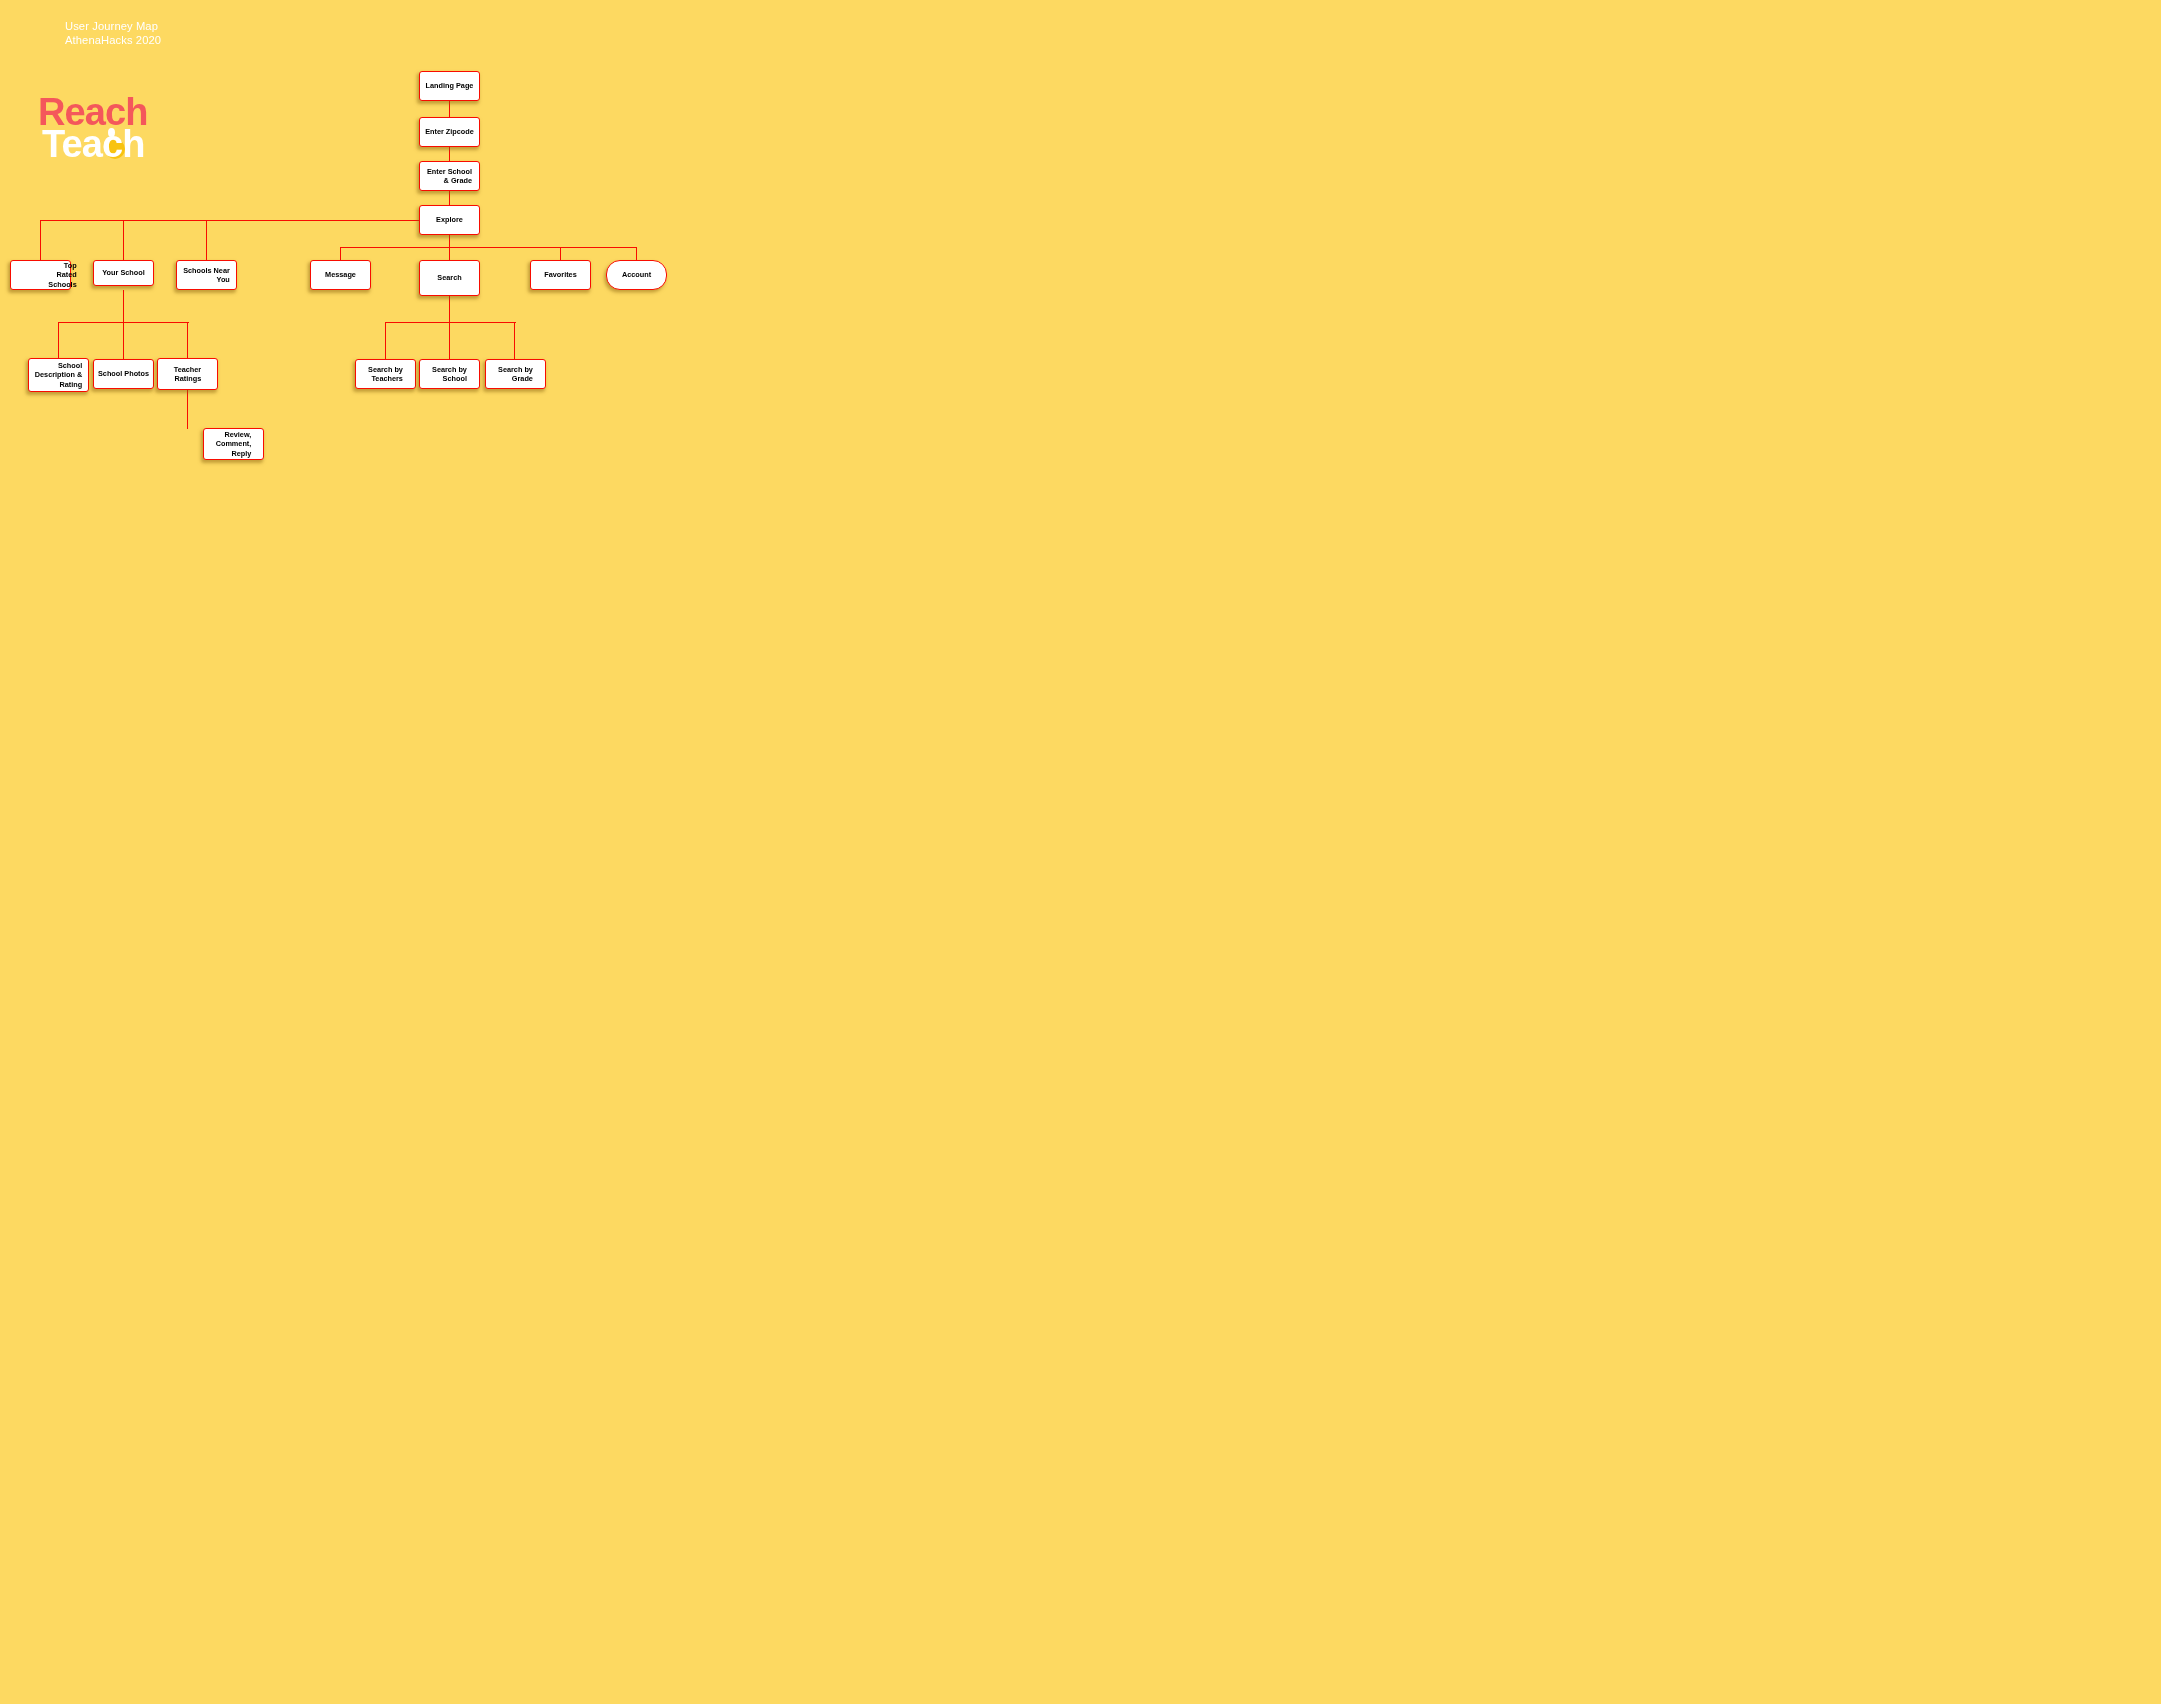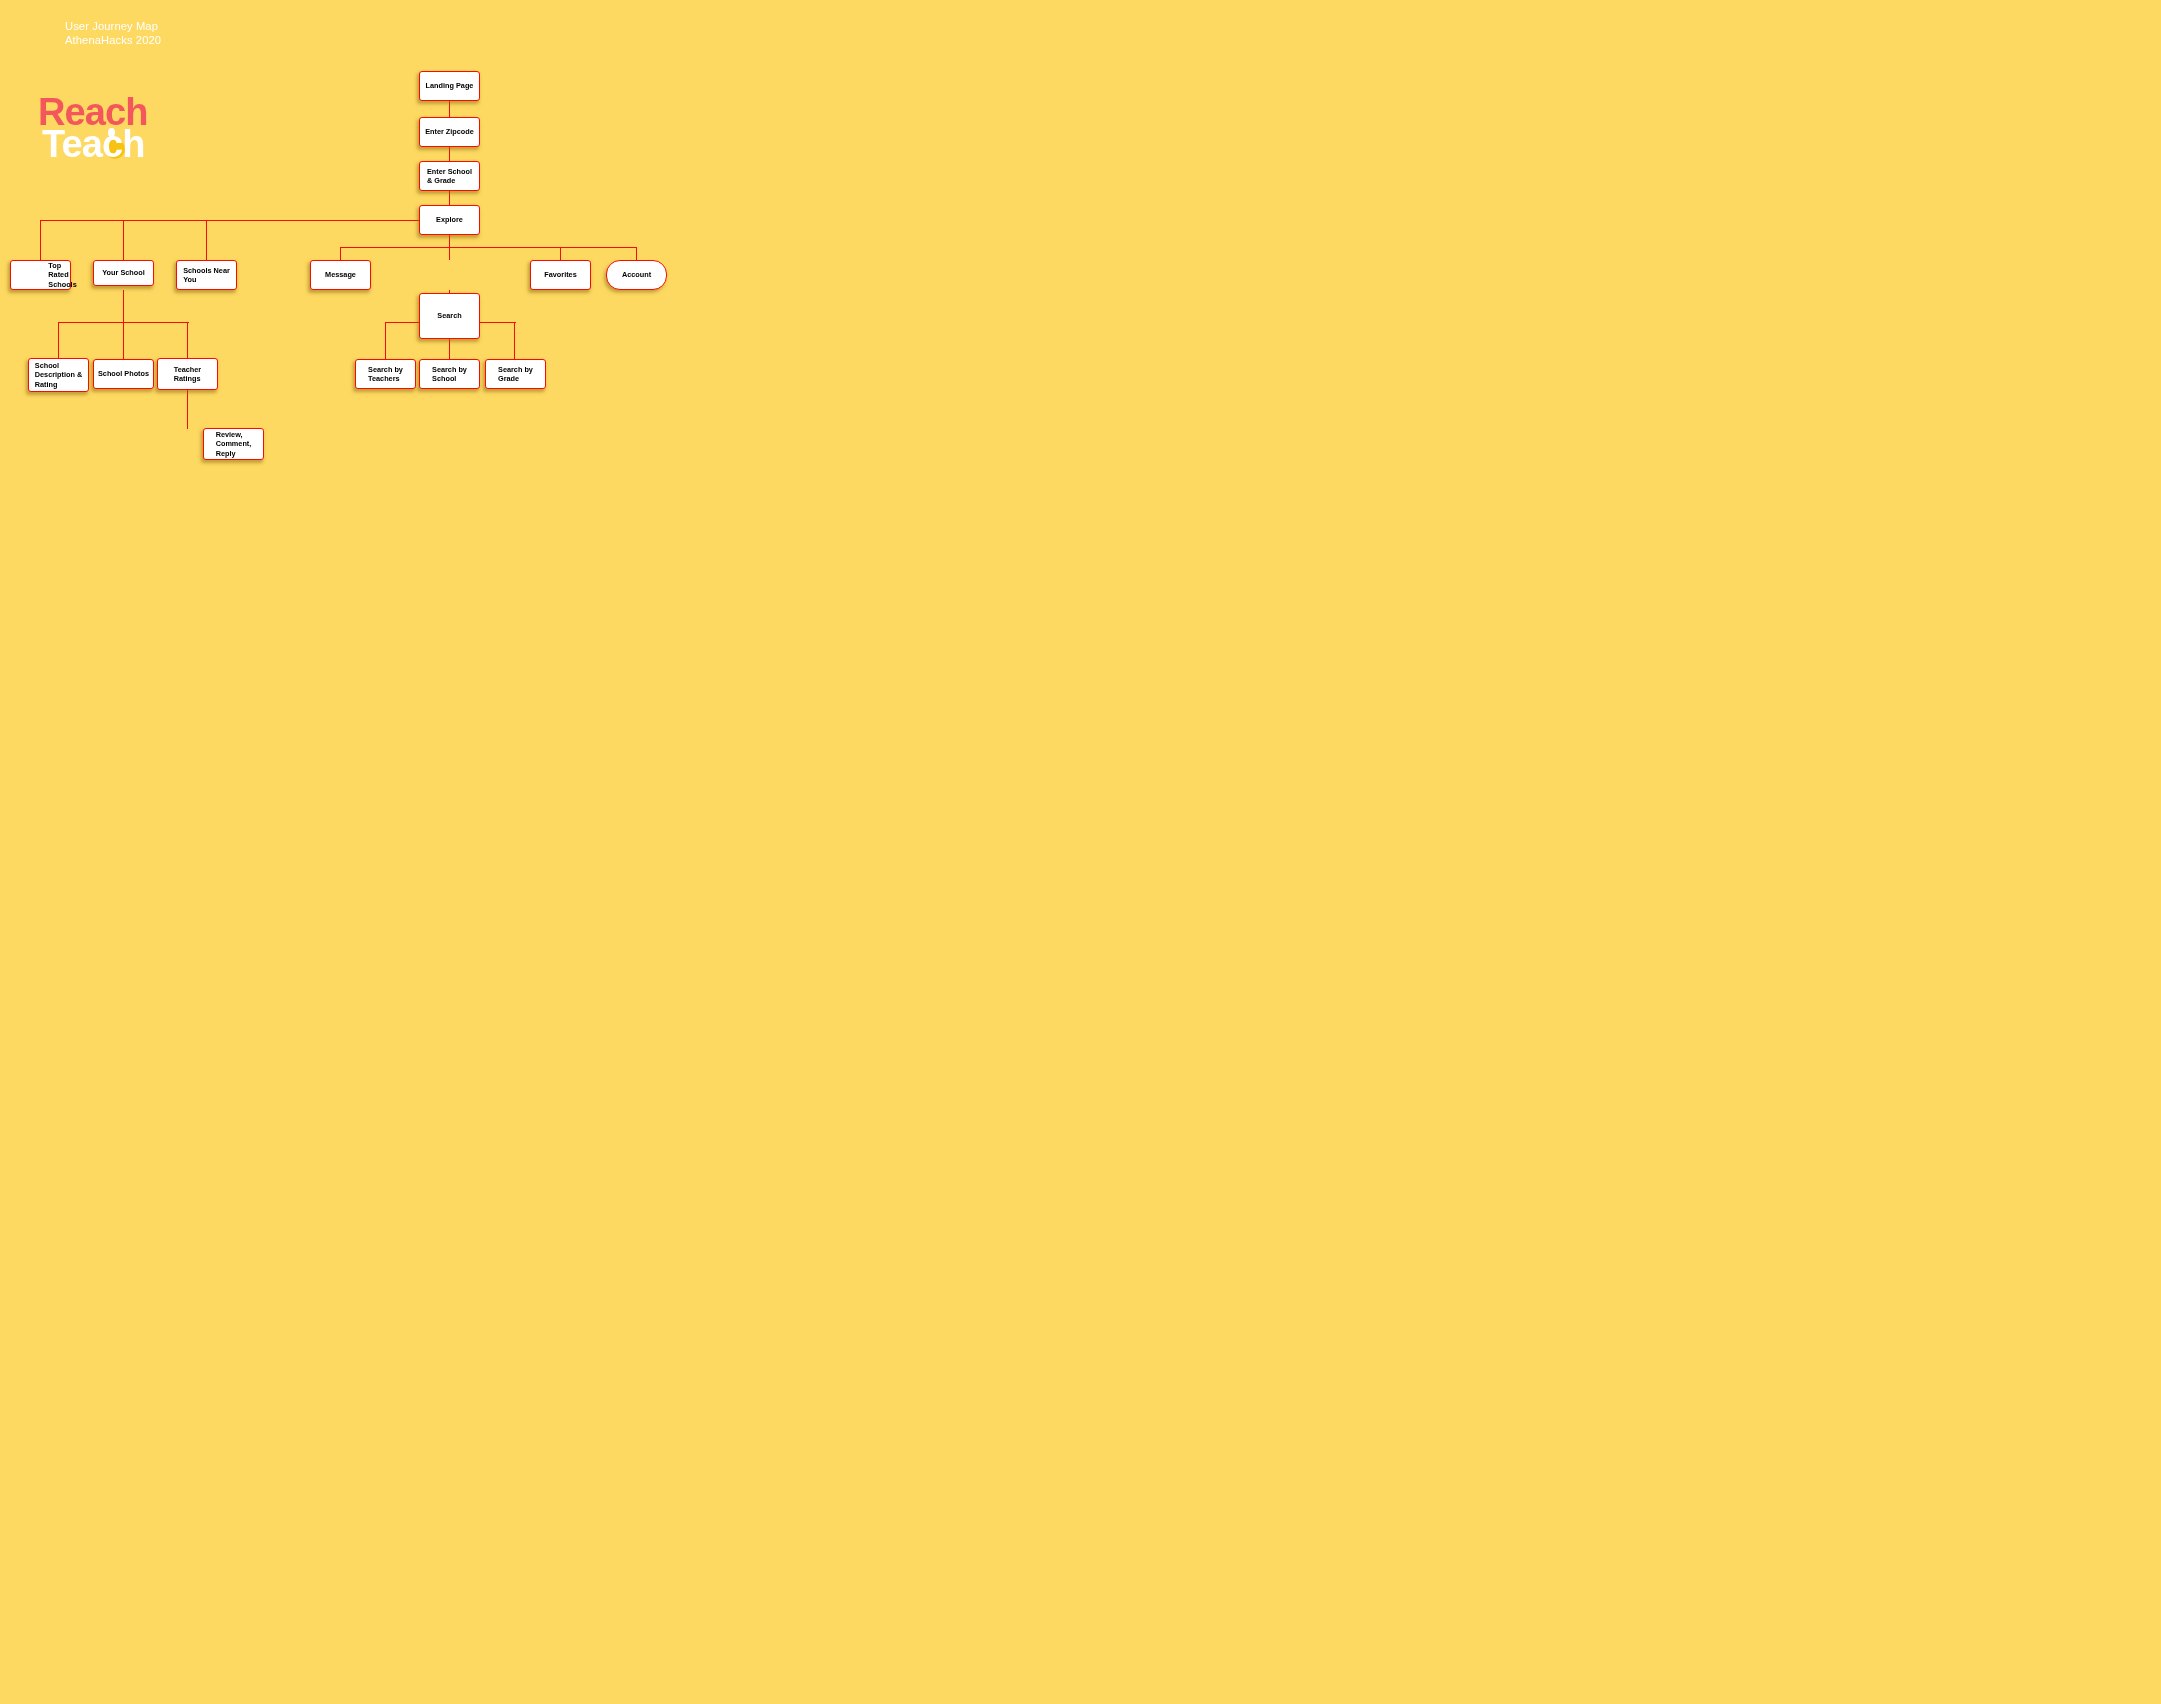--- a/index.html
+++ b/index.html
@@ -44,21 +44,21 @@
   .v{width:1.3px;}
   .h{height:1.3px;}
   .node{
     position:absolute;
     width:61px;
     box-sizing:border-box;
     background:#FFFFFF;
     border:1.1px solid #F80C00;
     border-radius:3px;
     display:flex;align-items:center;justify-content:center;
-    text-align:left;
+    text-align:right;
     color:#000000;font-size:7.3px;font-weight:700;line-height:1.28;
     box-shadow:-1.7px 2.6px 3.5px rgba(140,100,15,.5);
   }
   .node span{white-space:pre-line;padding:0 2.2px;display:block;}
 </style>
 </head>
 <body>
 
 <div class="canvas">
 
@@ -121,21 +121,21 @@
   <div class="node" style="left:93px;top:260px;height:26px;">
     <span>Your School</span>
   </div>
   <div class="node" style="left:176px;top:260px;height:30px;">
     <span>Schools Near
 You</span>
   </div>
   <div class="node" style="left:310px;top:260px;height:30px;">
     <span>Message</span>
   </div>
-  <div class="node" style="left:419px;top:260px;height:46px;margin-top:33px;">
+  <div class="node" style="left:419px;top:260px;height:36px;">
     <span>Search</span>
   </div>
   <div class="node" style="left:530px;top:260px;height:30px;">
     <span>Favorites</span>
   </div>
   <div class="node" style="left:606px;top:260px;height:30px;border-radius:14px;">
     <span>Account</span>
   </div>
 
   <div class="node" style="left:28px;top:358px;height:34px;">

